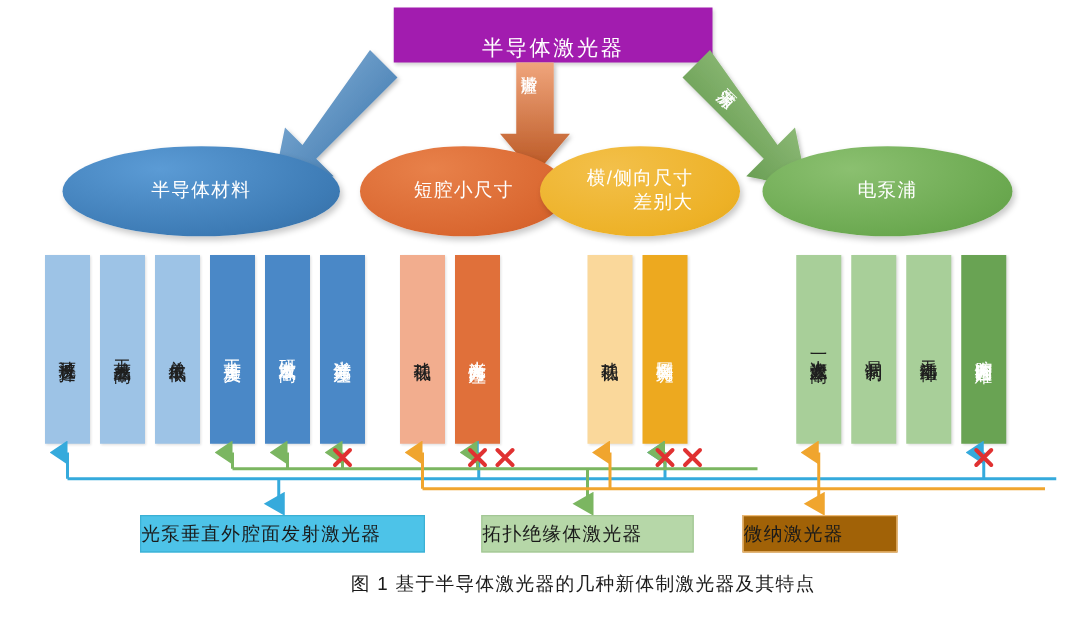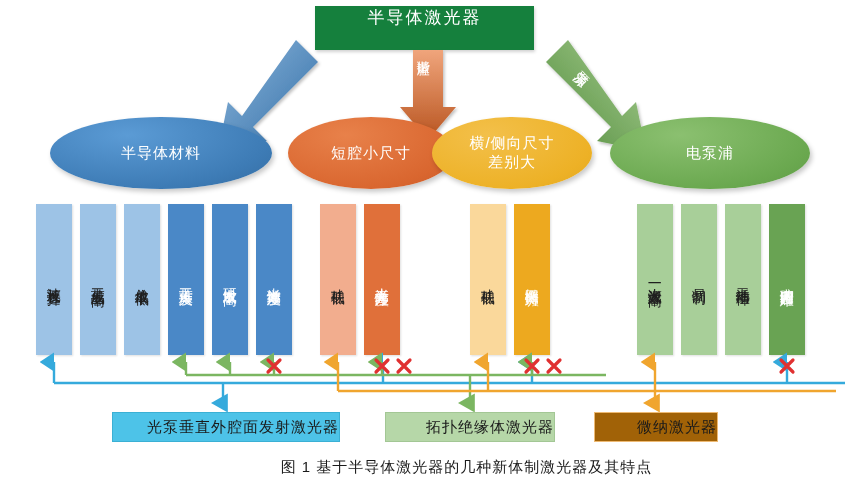--- a/index.html
+++ b/index.html
@@ -7,24 +7,24 @@
     width:853px;height:494px;
     background:#ffffff;
     font-family:"Liberation Sans","DejaVu Sans",sans-serif;
     overflow:hidden;
     position:relative;
   }
   #stage{position:absolute;left:0;top:0;width:853px;height:494px;}
 
   
   .topbox{
-    position:absolute;left:315px;top:6px;width:219px;height:44px;
-    background:#15803d;
+    position:absolute;left:315px;top:6px;width:255px;height:44px;
+    background:#a21caf;
     color:#ffffff;font-size:17px;letter-spacing:2px;
-    display:flex;align-items:flex-start;justify-content:center;
+    display:flex;align-items:flex-end;justify-content:center;
     box-shadow:1px 2px 3px rgba(0,0,0,0.18);
   }
 
   
   .ell{
     position:absolute;border-radius:50%;
     display:flex;align-items:center;justify-content:center;
     color:#ffffff;font-size:15px;line-height:1.25;text-align:center;
     letter-spacing:1px;
     box-shadow:2px 3px 5px rgba(0,0,0,0.22);
@@ -58,21 +58,21 @@
   .c-or-l{background:#f2ad8e;color:#1f1f1f;}
   .c-or-d{background:#e0703a;color:#ffffff;}
   .c-ye-l{background:#fad89b;color:#1f1f1f;}
   .c-ye-d{background:#eda91f;color:#ffffff;}
   .c-gr-l{background:#a8cf99;color:#1f1f1f;}
   .c-gr-d{background:#69a353;color:#ffffff;}
 
   
   .legbox{
     position:absolute;height:28px;
-    display:flex;align-items:center;justify-content:flex-end;
+    display:flex;align-items:center;justify-content:flex-start;
     font-size:15px;letter-spacing:1px;color:#1a1a1a;
   }
   .leg-cyan{background:#4dc3e8;border:1px solid #3bb0d4;}
   .leg-green{background:#b6d7a8;border:1px solid #a3c795;}
   .leg-orange{background:#a16207;border:1px solid #eeba73;}
 
   
   .caption{
     position:absolute;left:0;top:458px;width:853px;
     text-align:center;font-size:15px;color:#1a1a1a;letter-spacing:1px;margin-left:40px;
@@ -134,21 +134,21 @@
                 writing-mode:vertical-rl;text-orientation:upright;">泵浦源</div>
   </div>
 
   <div class="ell ell-blue">
     <span>半导体材料</span>
   </div>
   <div class="ell ell-orange">
     <span>短腔小尺寸</span>
   </div>
   <div class="ell ell-yellow">
-    <div style="display:flex;flex-direction:column;align-items:center;">
+    <div style="display:flex;flex-direction:column;align-items:flex-end;">
       <span>横/侧向尺寸</span>
       <span>差别大</span>
     </div>
   </div>
   <div class="ell ell-green">
     <span>电泵浦</span>
   </div>
 
   <div class="col c-blue-l" style="left:36px;top:204px;width:36px;height:151px;">
     <span>波长可选择</span>

